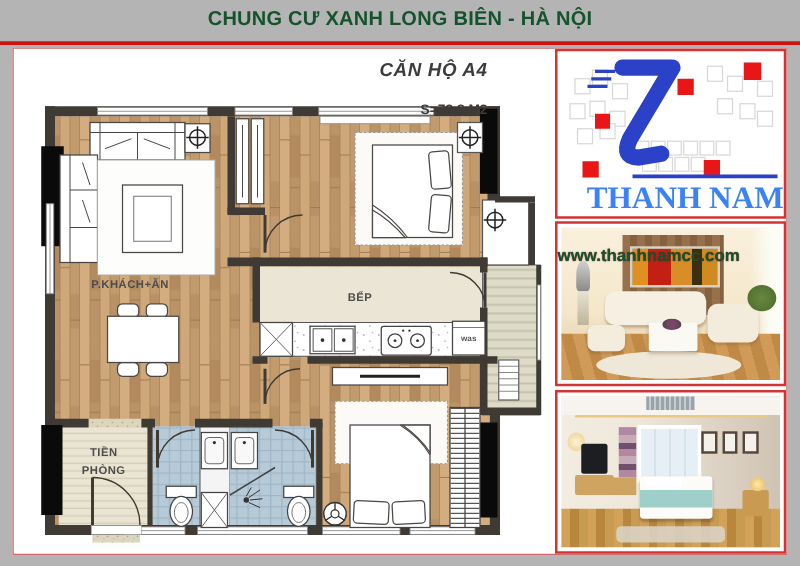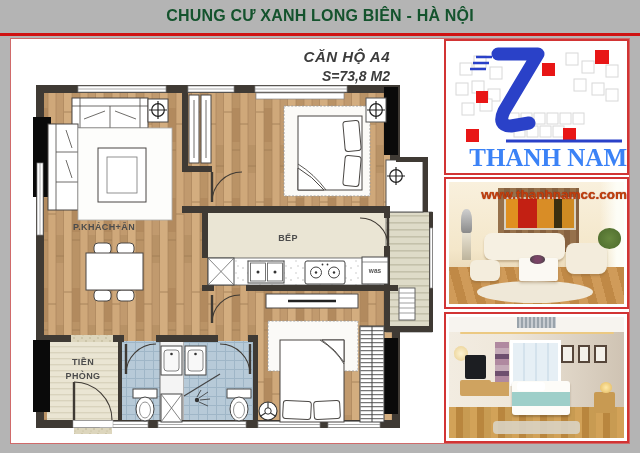--- a/index.html
+++ b/index.html
@@ -7,33 +7,33 @@
         font-family:"Liberation Sans",sans-serif;}
   
   #header-bar{position:absolute;left:0;top:0;width:640px;height:33px;text-align:center;}
   #header-title{display:inline-block;margin-top:7px;font-size:16px;font-weight:bold;color:#14532d;letter-spacing:.2px;}
   #red-rule{position:absolute;left:0;top:33px;width:640px;height:3px;background:#cf1212;}
   
   #content-panel{position:absolute;left:10px;top:38px;width:618px;height:404px;background:#ffffff;border:1px solid #d06a6a;}
   
   #plan-head{position:absolute;left:30px;top:48px;width:360px;text-align:right;color:#3c3c3c;z-index:3;}
   #plan-title{font-size:15px;font-weight:bold;font-style:italic;letter-spacing:.5px;}
-  #plan-area{font-size:14px;font-weight:bold;font-style:italic;margin-top:3px;}
+  #plan-area{font-size:11px;font-weight:bold;margin-top:17px;}
   #plan-svg{position:absolute;left:0;top:0;z-index:2;}
   .rl{font-family:"Liberation Sans",sans-serif;font-weight:bold;fill:#4c4c4c;font-size:9px;text-anchor:middle;letter-spacing:.4px;}
   .rs{font-family:"Liberation Sans",sans-serif;font-weight:bold;fill:#555;font-size:6.5px;text-anchor:middle;}
   
   .rbox{position:absolute;left:444px;width:185px;background:#fff;border:2px solid #d23434;box-sizing:border-box;}
   #logo-box{top:39px;height:136px;}
   #photo1-box{top:177px;height:132px;padding:3px;}
   #photo2-box{top:312px;height:131px;padding:3px;}
   #brand-name{text-align:right;font-family:"Liberation Serif",serif;font-weight:bold;
               font-size:25px;color:#3b82f6;line-height:1;margin-top:-4px;}
-  #website-text{position:absolute;left:0;top:8px;width:100%;text-align:right;z-index:6;
-                font-size:13.5px;font-weight:bold;color:#c2410c;text-shadow:0 0 1px #7a1010;}
+  #website-text{position:absolute;left:0;top:18px;width:100%;text-align:left;z-index:6;
+                font-size:13.5px;font-weight:bold;color:#14532d;text-shadow:0 0 1px #7a1010;}
   .photo{position:relative;width:100%;height:100%;overflow:hidden;}
   
   .p1-wall{position:absolute;inset:0;background:linear-gradient(180deg,#f9f0dd 0%,#f4e7ca 55%,#ecdcbc 70%,#e6d4b2 100%);}
   .p1-panel{position:absolute;left:28%;top:5%;width:46%;height:52%;background:repeating-linear-gradient(90deg,#96714b 0 6px,#86613f 6px 12px);}
   .p1-art{position:absolute;left:8%;top:14%;width:84%;height:46%;border:2px solid #d8d0c0;
           background:linear-gradient(90deg,#e09020 0 18%,#c32013 18% 45%,#d98d26 45% 70%,#3c2f10 70% 82%,#cf8a22 82% 100%);}
   .p1-window{position:absolute;right:0;top:0;width:14%;height:72%;background:linear-gradient(90deg,rgba(255,255,255,0),#fdfdf6 70%);}
   .p1-floor{position:absolute;left:0;bottom:0;width:100%;height:30%;
             background:repeating-linear-gradient(75deg,#d09b59 0 9px,#c08946 9px 18px);}
   .p1-rug{position:absolute;left:16%;bottom:1%;width:66%;height:18%;background:#efe8d8;border-radius:50%;}

